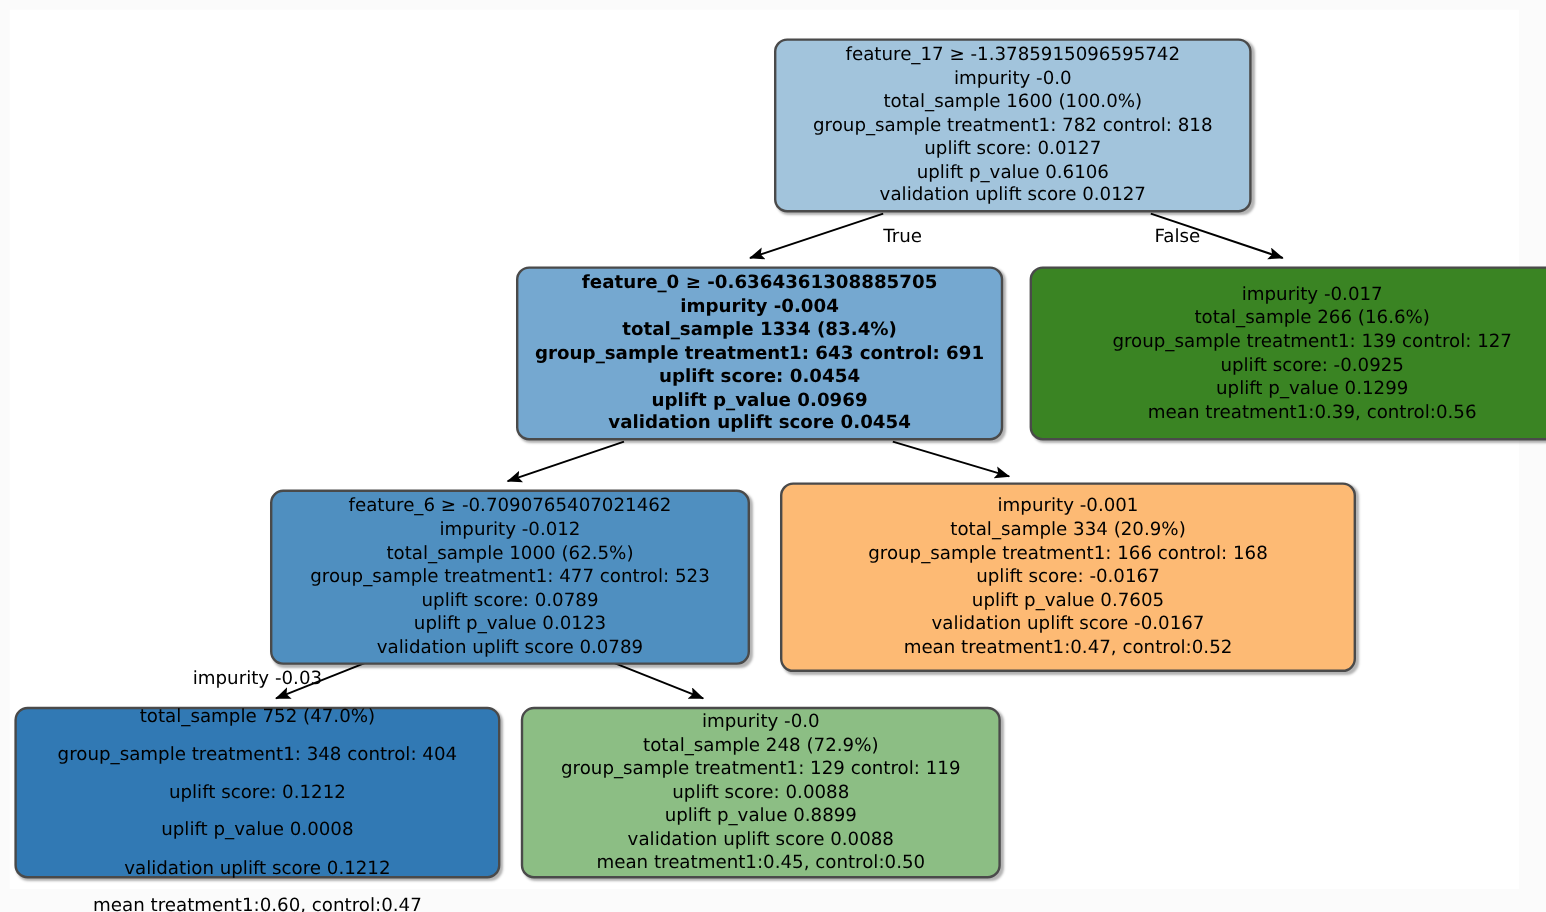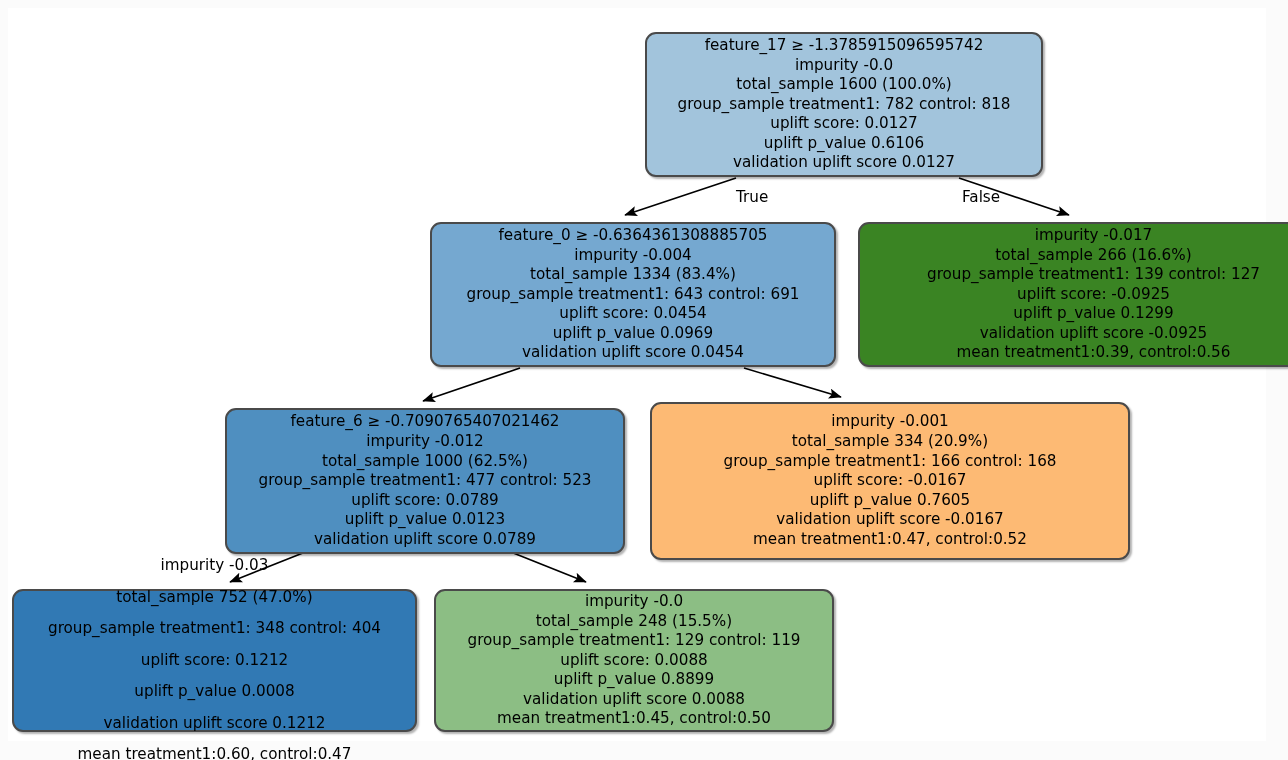--- a/index.html
+++ b/index.html
@@ -86,36 +86,35 @@
 
   <div class="node" style="left: 637px; top: 24px; width: 398px; height: 145px; background: rgb(162, 196, 220); border-color: rgb(74, 74, 74);">
       <span class="node-line">feature_17 ≥ -1.3785915096595742</span>
       <span class="node-line">impurity -0.0</span>
       <span class="node-line">total_sample 1600 (100.0%)</span>
       <span class="node-line">group_sample  treatment1: 782 control: 818</span>
       <span class="node-line">uplift score: 0.0127</span>
       <span class="node-line">uplift p_value 0.6106</span>
       <span class="node-line">validation uplift score 0.0127</span>
     </div>
-  <div class="node" style="left: 422px; top: 214px; width: 406px; height: 145px; background: rgb(117, 168, 208); border-color: rgb(74, 74, 74);">
+  <div class="node" style="left: 422px; top: 214px; width: 406px; height: 145px; background: rgb(117, 168, 208); border-color: rgb(74, 74, 74); font-weight: bold;">
       <span class="node-line">feature_0 ≥ -0.6364361308885705</span>
       <span class="node-line">impurity -0.004</span>
       <span class="node-line">total_sample 1334 (83.4%)</span>
       <span class="node-line">group_sample  treatment1: 643 control: 691</span>
       <span class="node-line">uplift score: 0.0454</span>
       <span class="node-line">uplift p_value 0.0969</span>
       <span class="node-line">validation uplift score 0.0454</span>
     </div>
   <div class="node" style="left: 850px; top: 214px; width: 471px; height: 145px; background: rgb(58, 132, 35); border-color: rgb(74, 74, 74);">
       <span class="node-line">impurity -0.017</span>
       <span class="node-line">total_sample 266 (16.6%)</span>
       <span class="node-line">group_sample  treatment1: 139 control: 127</span>
       <span class="node-line">uplift score: -0.0925</span>
       <span class="node-line">uplift p_value 0.1299</span>
-      <span class="node-line">validation uplift score -0.0925</span>
       <span class="node-line">mean treatment1:0.39, control:0.56</span>
     </div>
   <div class="node" style="left: 217px; top: 400px; width: 400px; height: 146px; background: rgb(79, 143, 192); border-color: rgb(74, 74, 74);">
       <span class="node-line">feature_6 ≥ -0.7090765407021462</span>
       <span class="node-line">impurity -0.012</span>
       <span class="node-line">total_sample 1000 (62.5%)</span>
       <span class="node-line">group_sample  treatment1: 477 control: 523</span>
       <span class="node-line">uplift score: 0.0789</span>
       <span class="node-line">uplift p_value 0.0123</span>
       <span class="node-line">validation uplift score 0.0789</span>
@@ -133,21 +132,21 @@
       <span class="node-line">impurity -0.03</span>
       <span class="node-line">total_sample 752 (47.0%)</span>
       <span class="node-line">group_sample  treatment1: 348 control: 404</span>
       <span class="node-line">uplift score: 0.1212</span>
       <span class="node-line">uplift p_value 0.0008</span>
       <span class="node-line">validation uplift score 0.1212</span>
       <span class="node-line">mean treatment1:0.60, control:0.47</span>
     </div>
   <div class="node" style="left: 426px; top: 581px; width: 400px; height: 143px; background: rgb(140, 190, 132); border-color: rgb(74, 74, 74);">
       <span class="node-line">impurity -0.0</span>
-      <span class="node-line">total_sample 248 (15.5%)</span>
+      <span class="node-line">total_sample 248 (72.9%)</span>
       <span class="node-line">group_sample  treatment1: 129 control: 119</span>
       <span class="node-line">uplift score: 0.0088</span>
       <span class="node-line">uplift p_value 0.8899</span>
       <span class="node-line">validation uplift score 0.0088</span>
       <span class="node-line">mean treatment1:0.45, control:0.50</span>
     </div>
 
 </div>
 
 </body></html>

